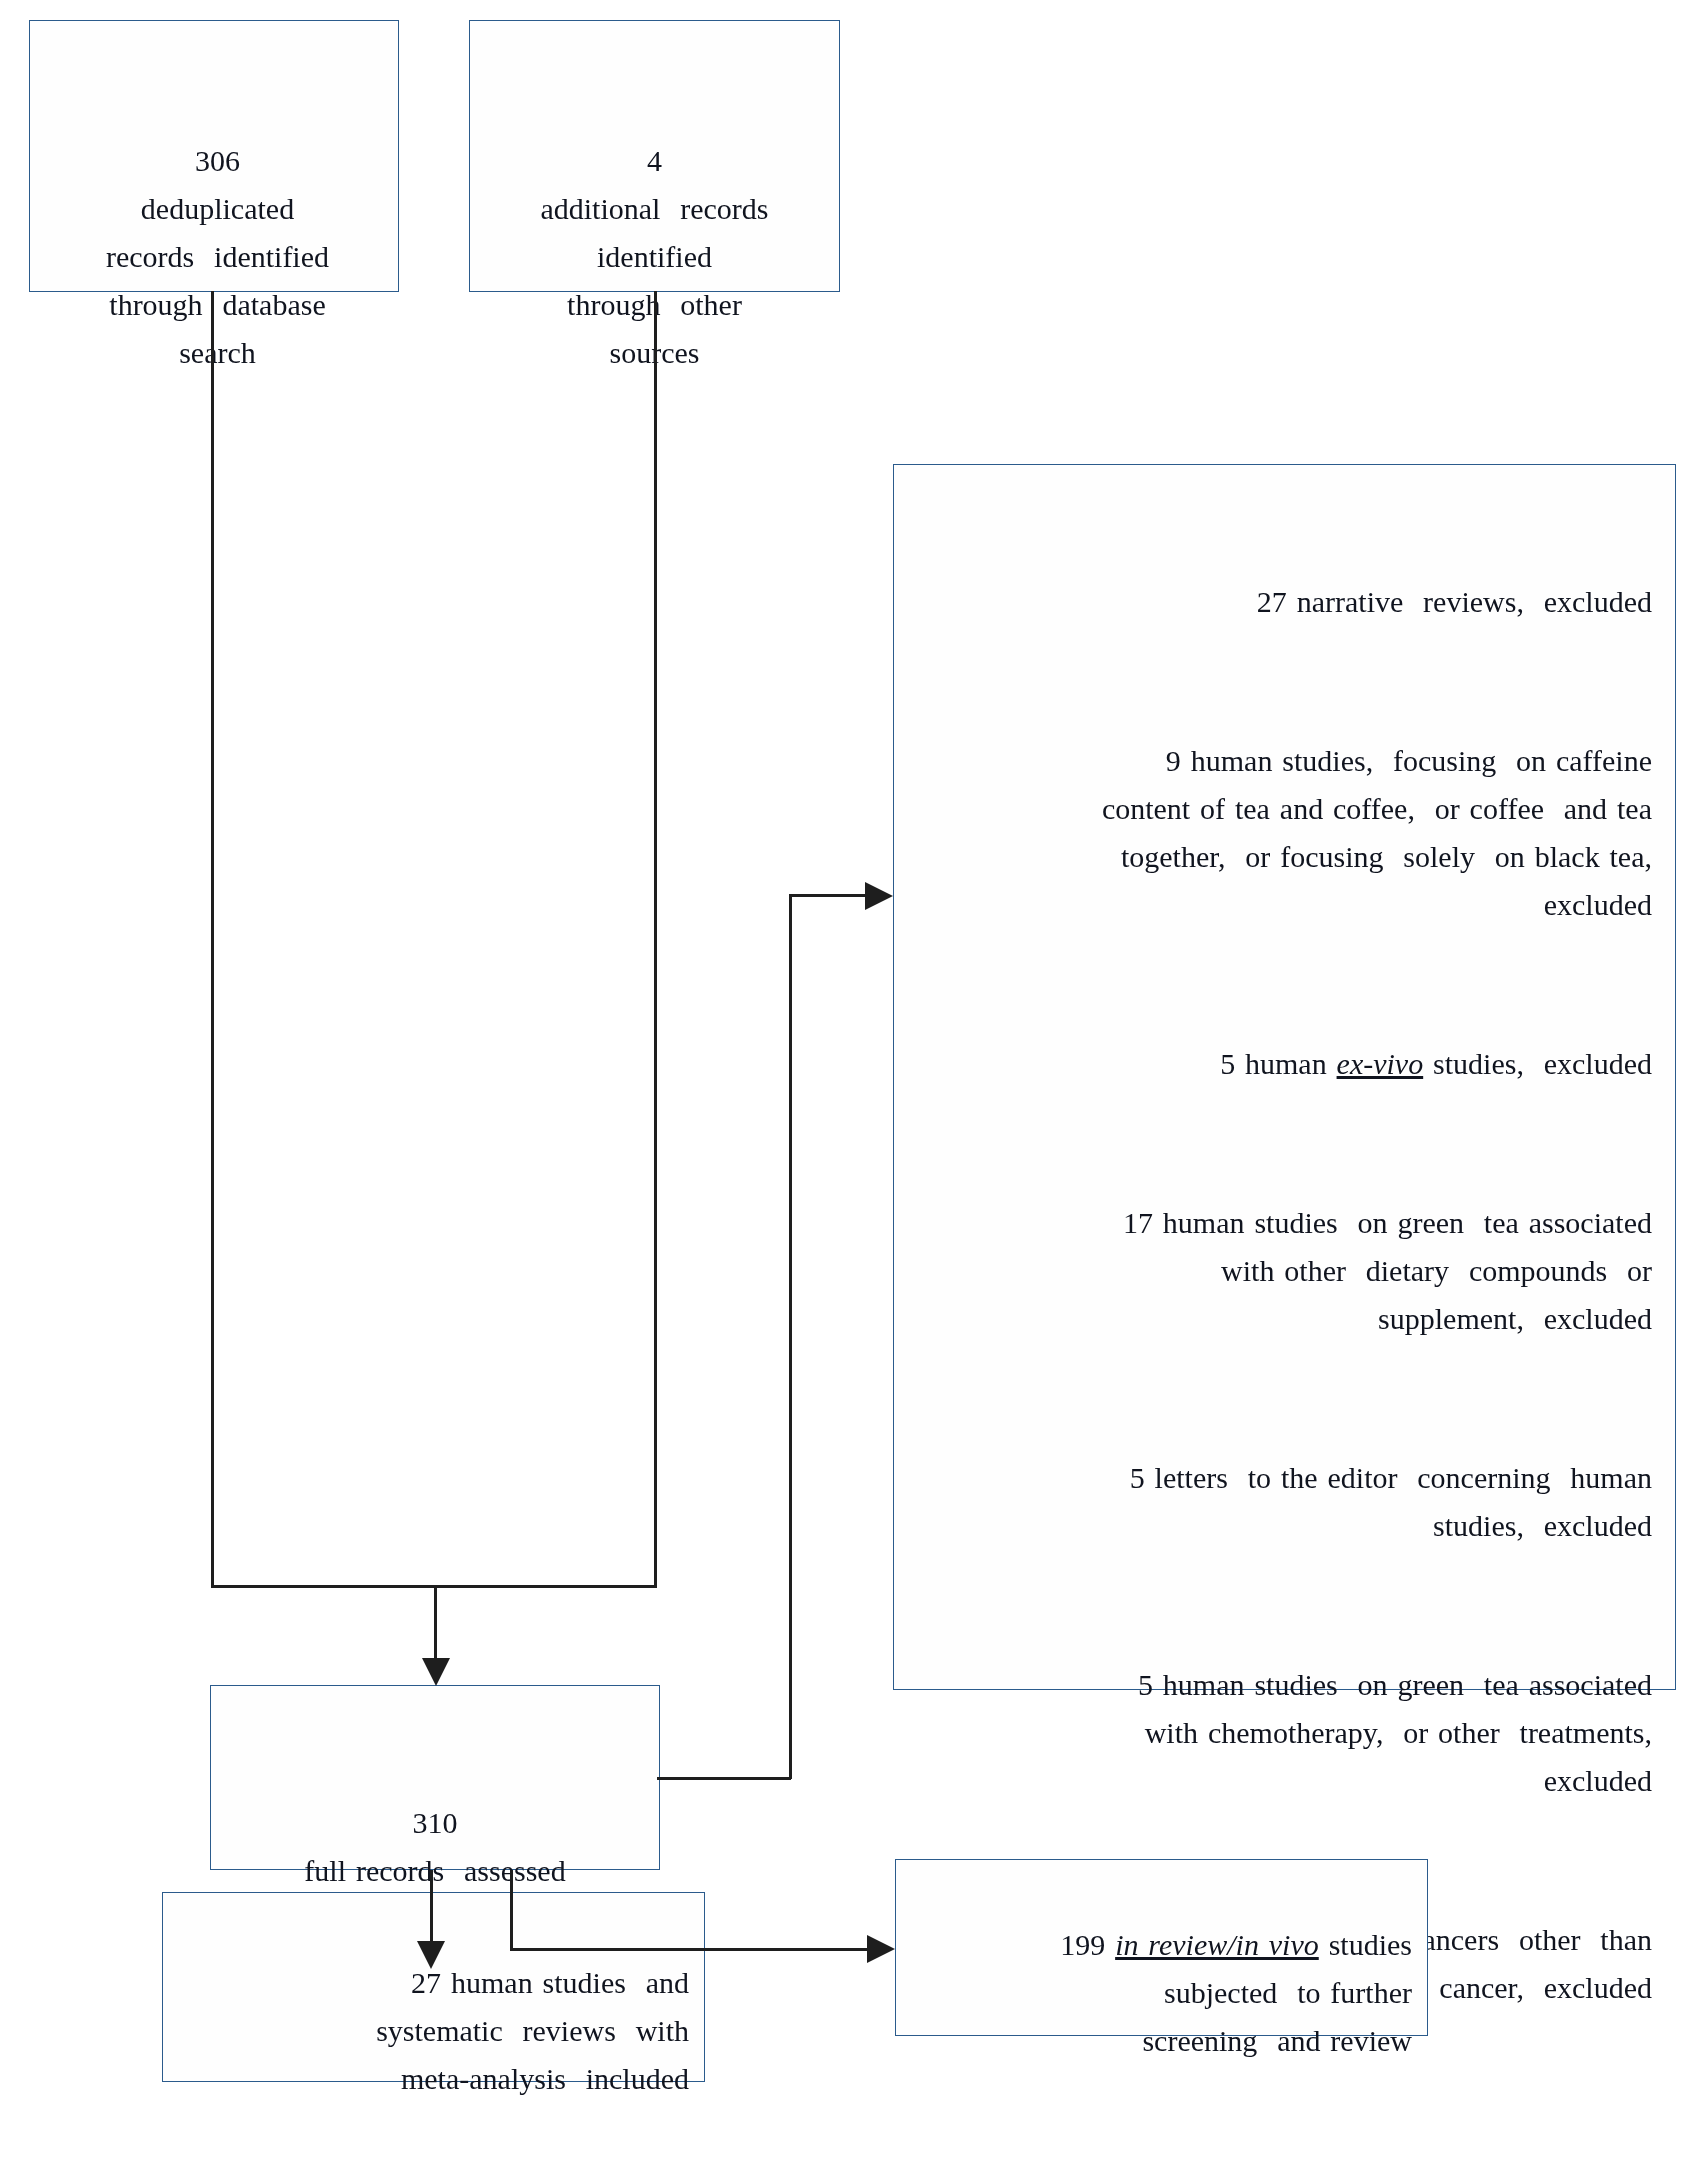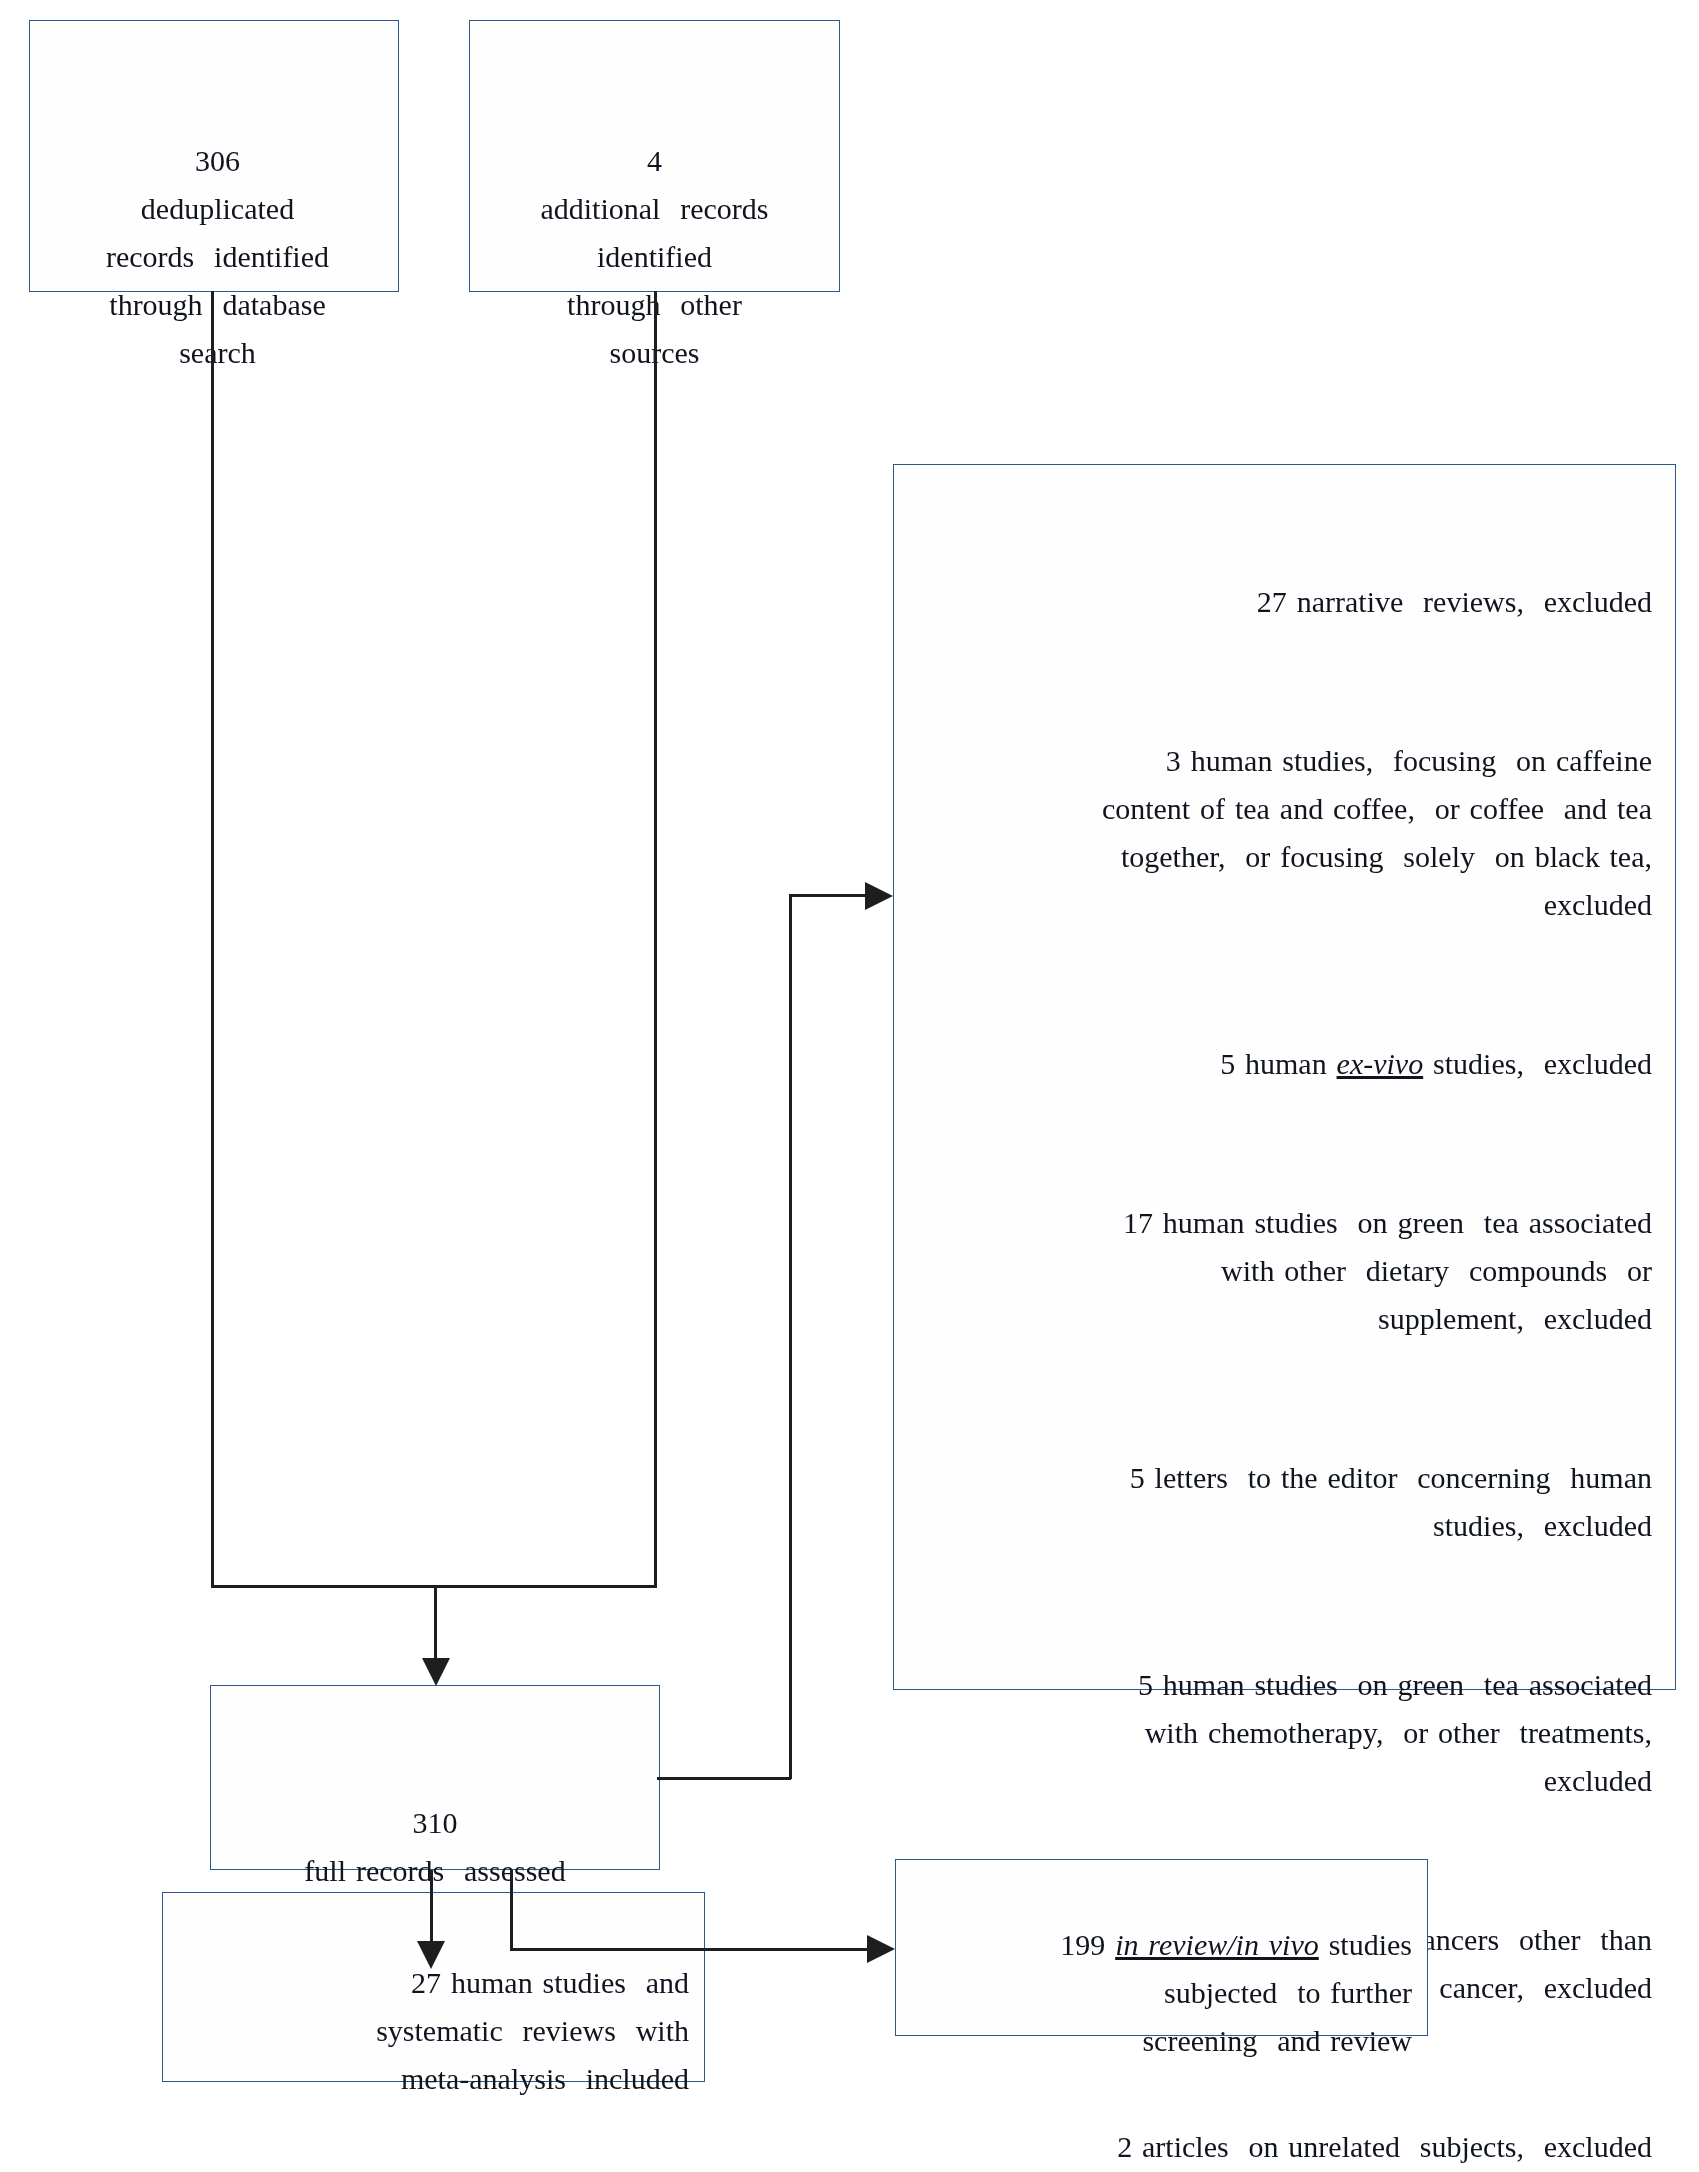--- a/index.html
+++ b/index.html
@@ -66,36 +66,35 @@
 
   <div class="box center" style="left:469px; top:19.6px; width:371px; height:272px; padding:20px 25px 0 25px;">
     <span class="count">4</span><span>additional  records
 identified
 through  other
 sources</span>
   </div>
 
   <div class="box excl" style="left:893px; top:464px; width:783px; height:1226px; padding:16.5px 23px 0 20px;">
     <p><span>27 narrative  reviews,  excluded</span></p>
-    <p><span>3 human studies,  focusing  on caffeine
+    <p><span>9 human studies,  focusing  on caffeine
 content of tea and coffee,  or coffee  and tea
 together,  or focusing  solely  on black tea,
 excluded</span></p>
     <p><span>5 human </span><i>ex-vivo</i><span> studies,  excluded</span></p>
     <p><span>17 human studies  on green  tea associated
 with other  dietary  compounds  or
 supplement,  excluded</span></p>
     <p><span>5 letters  to the editor  concerning  human
 studies,  excluded</span></p>
     <p><span>5 human studies  on green  tea associated
 with chemotherapy,  or other  treatments,
 excluded</span></p>
     <p><span>2 human studies  on cancers  other  than
 colorectal  cancer,  excluded</span></p>
-    <p><span>2 articles  on unrelated  subjects,  excluded</span></p>
     
     
   </div>
 
   <div class="box center" style="left:210px; top:1685px; width:450px; height:185px; padding:16.5px 19px 0 19px;">
     <span class="count">310</span><span>full records  assessed
 for eligibility</span>
   </div>
 
   <div class="box" style="left:895px; top:1859px; width:533px; height:177px; padding:12.7px 15px 0 35px;">

